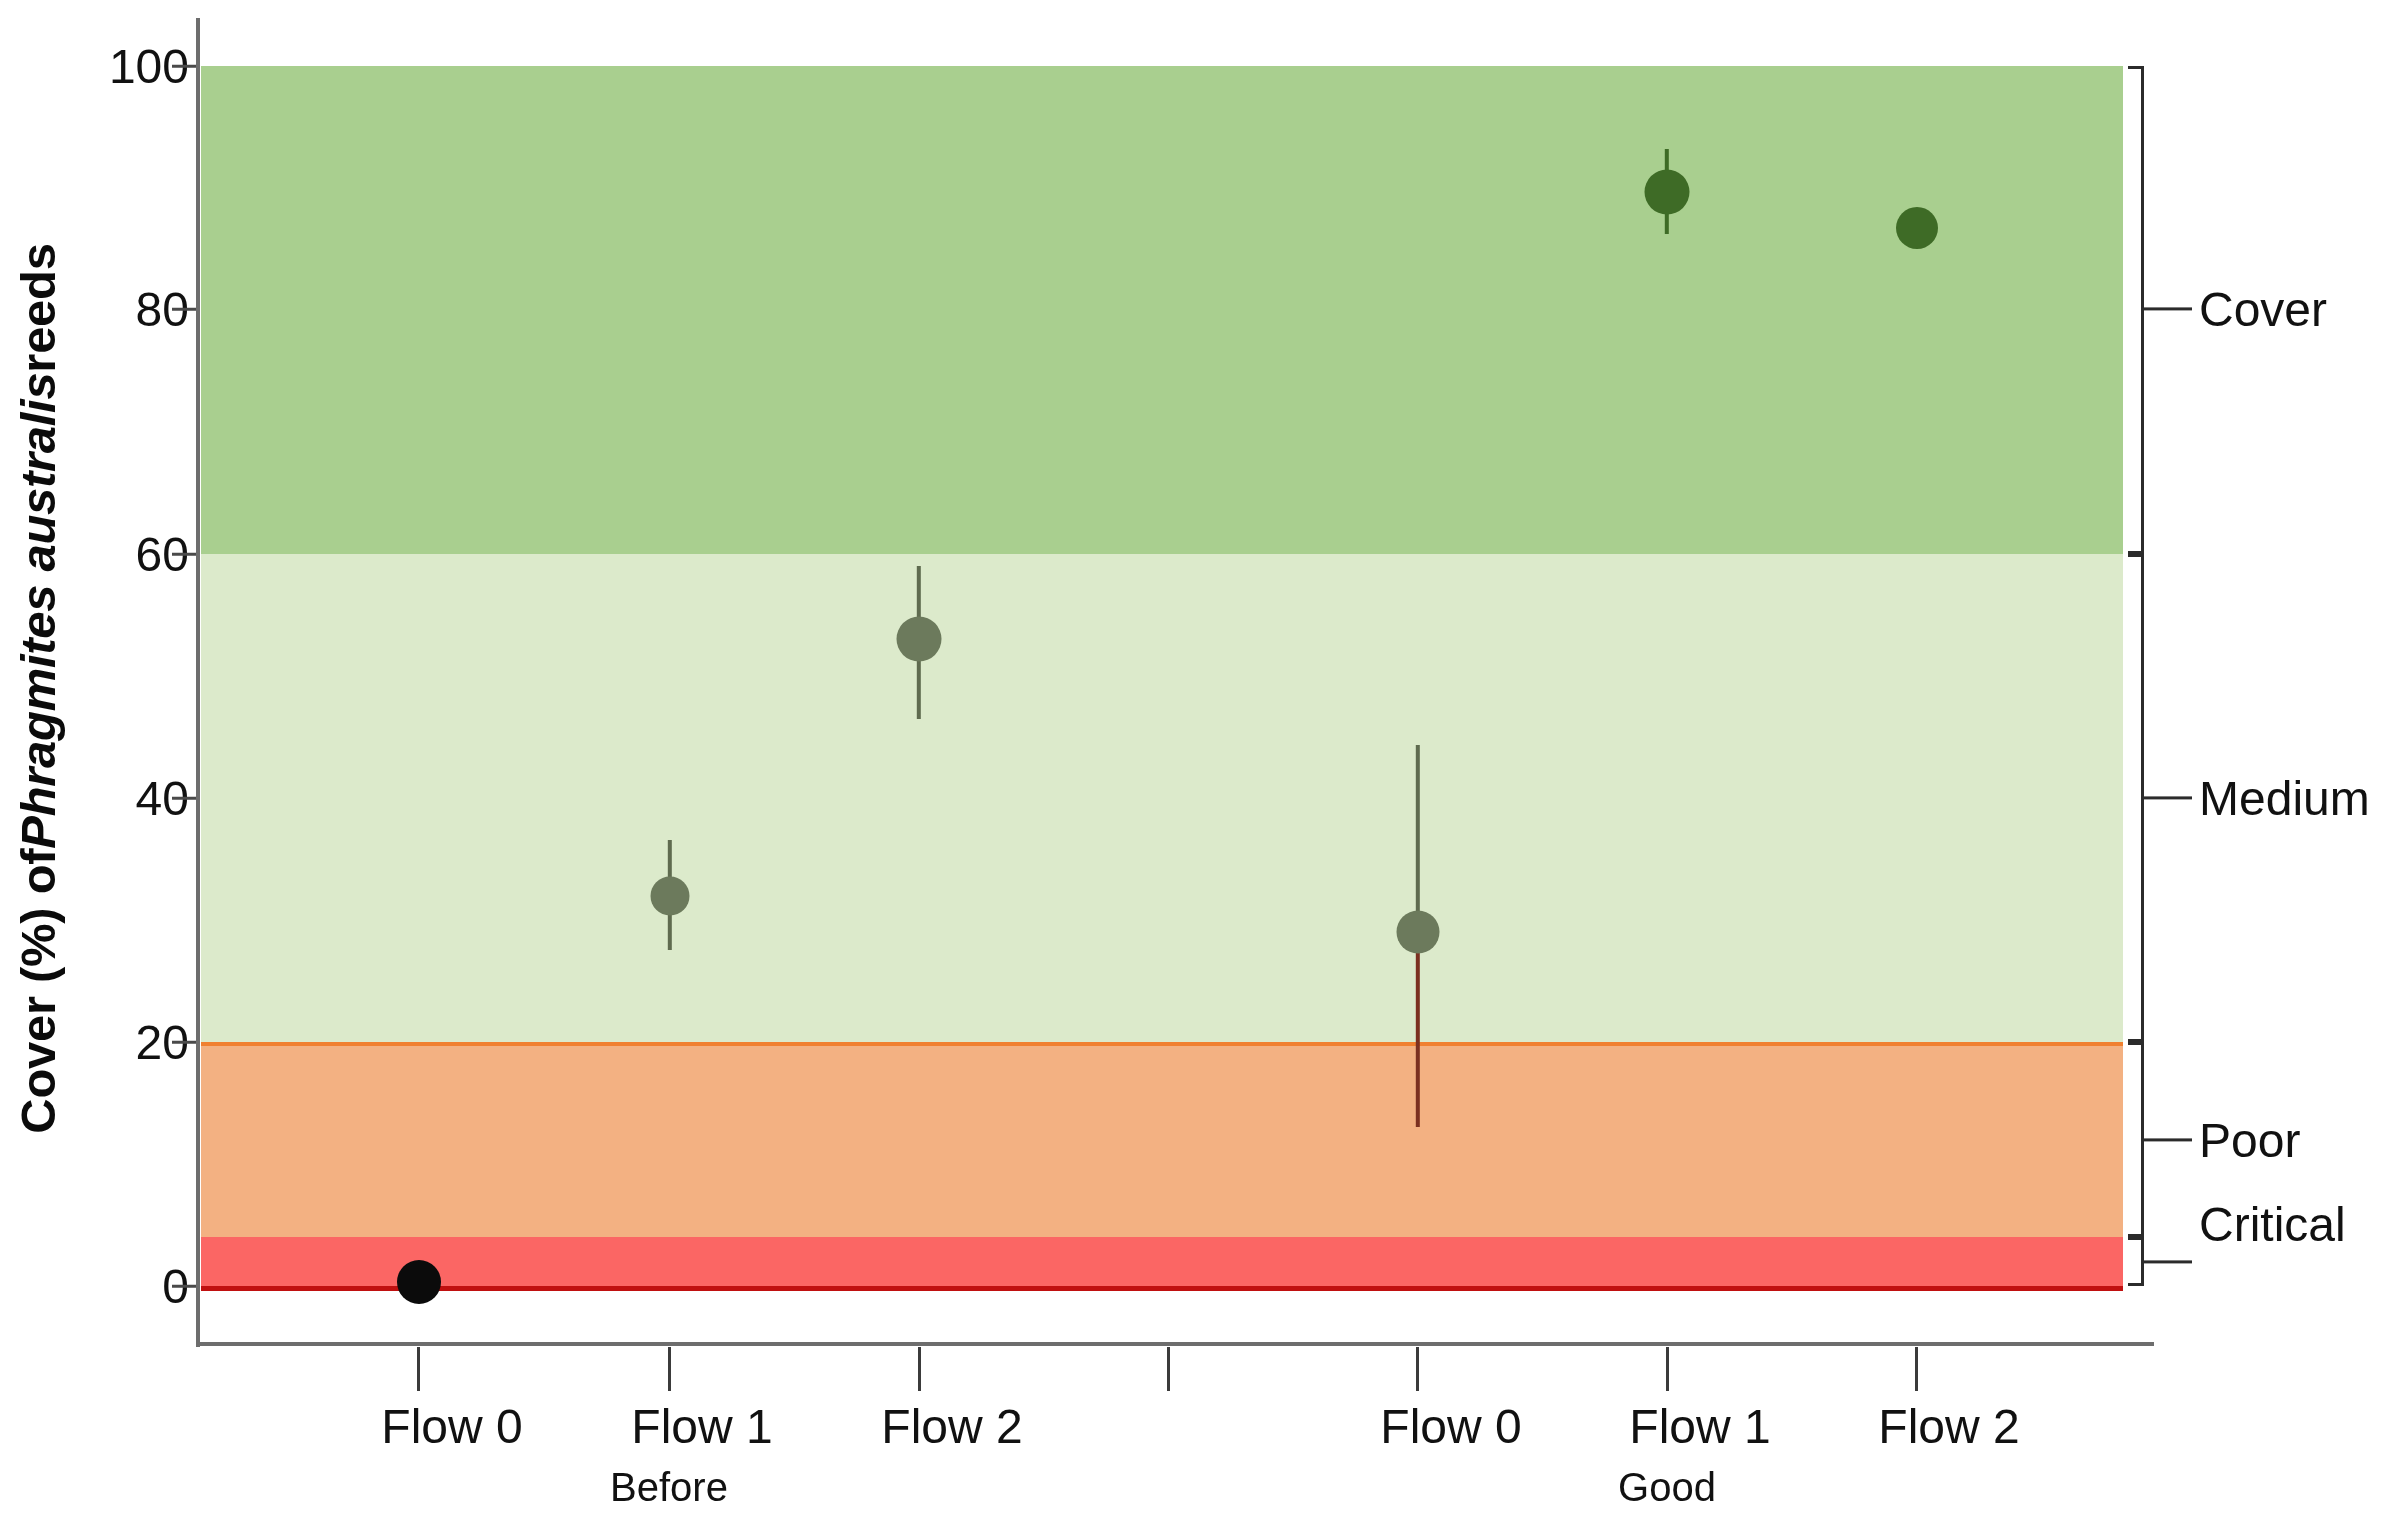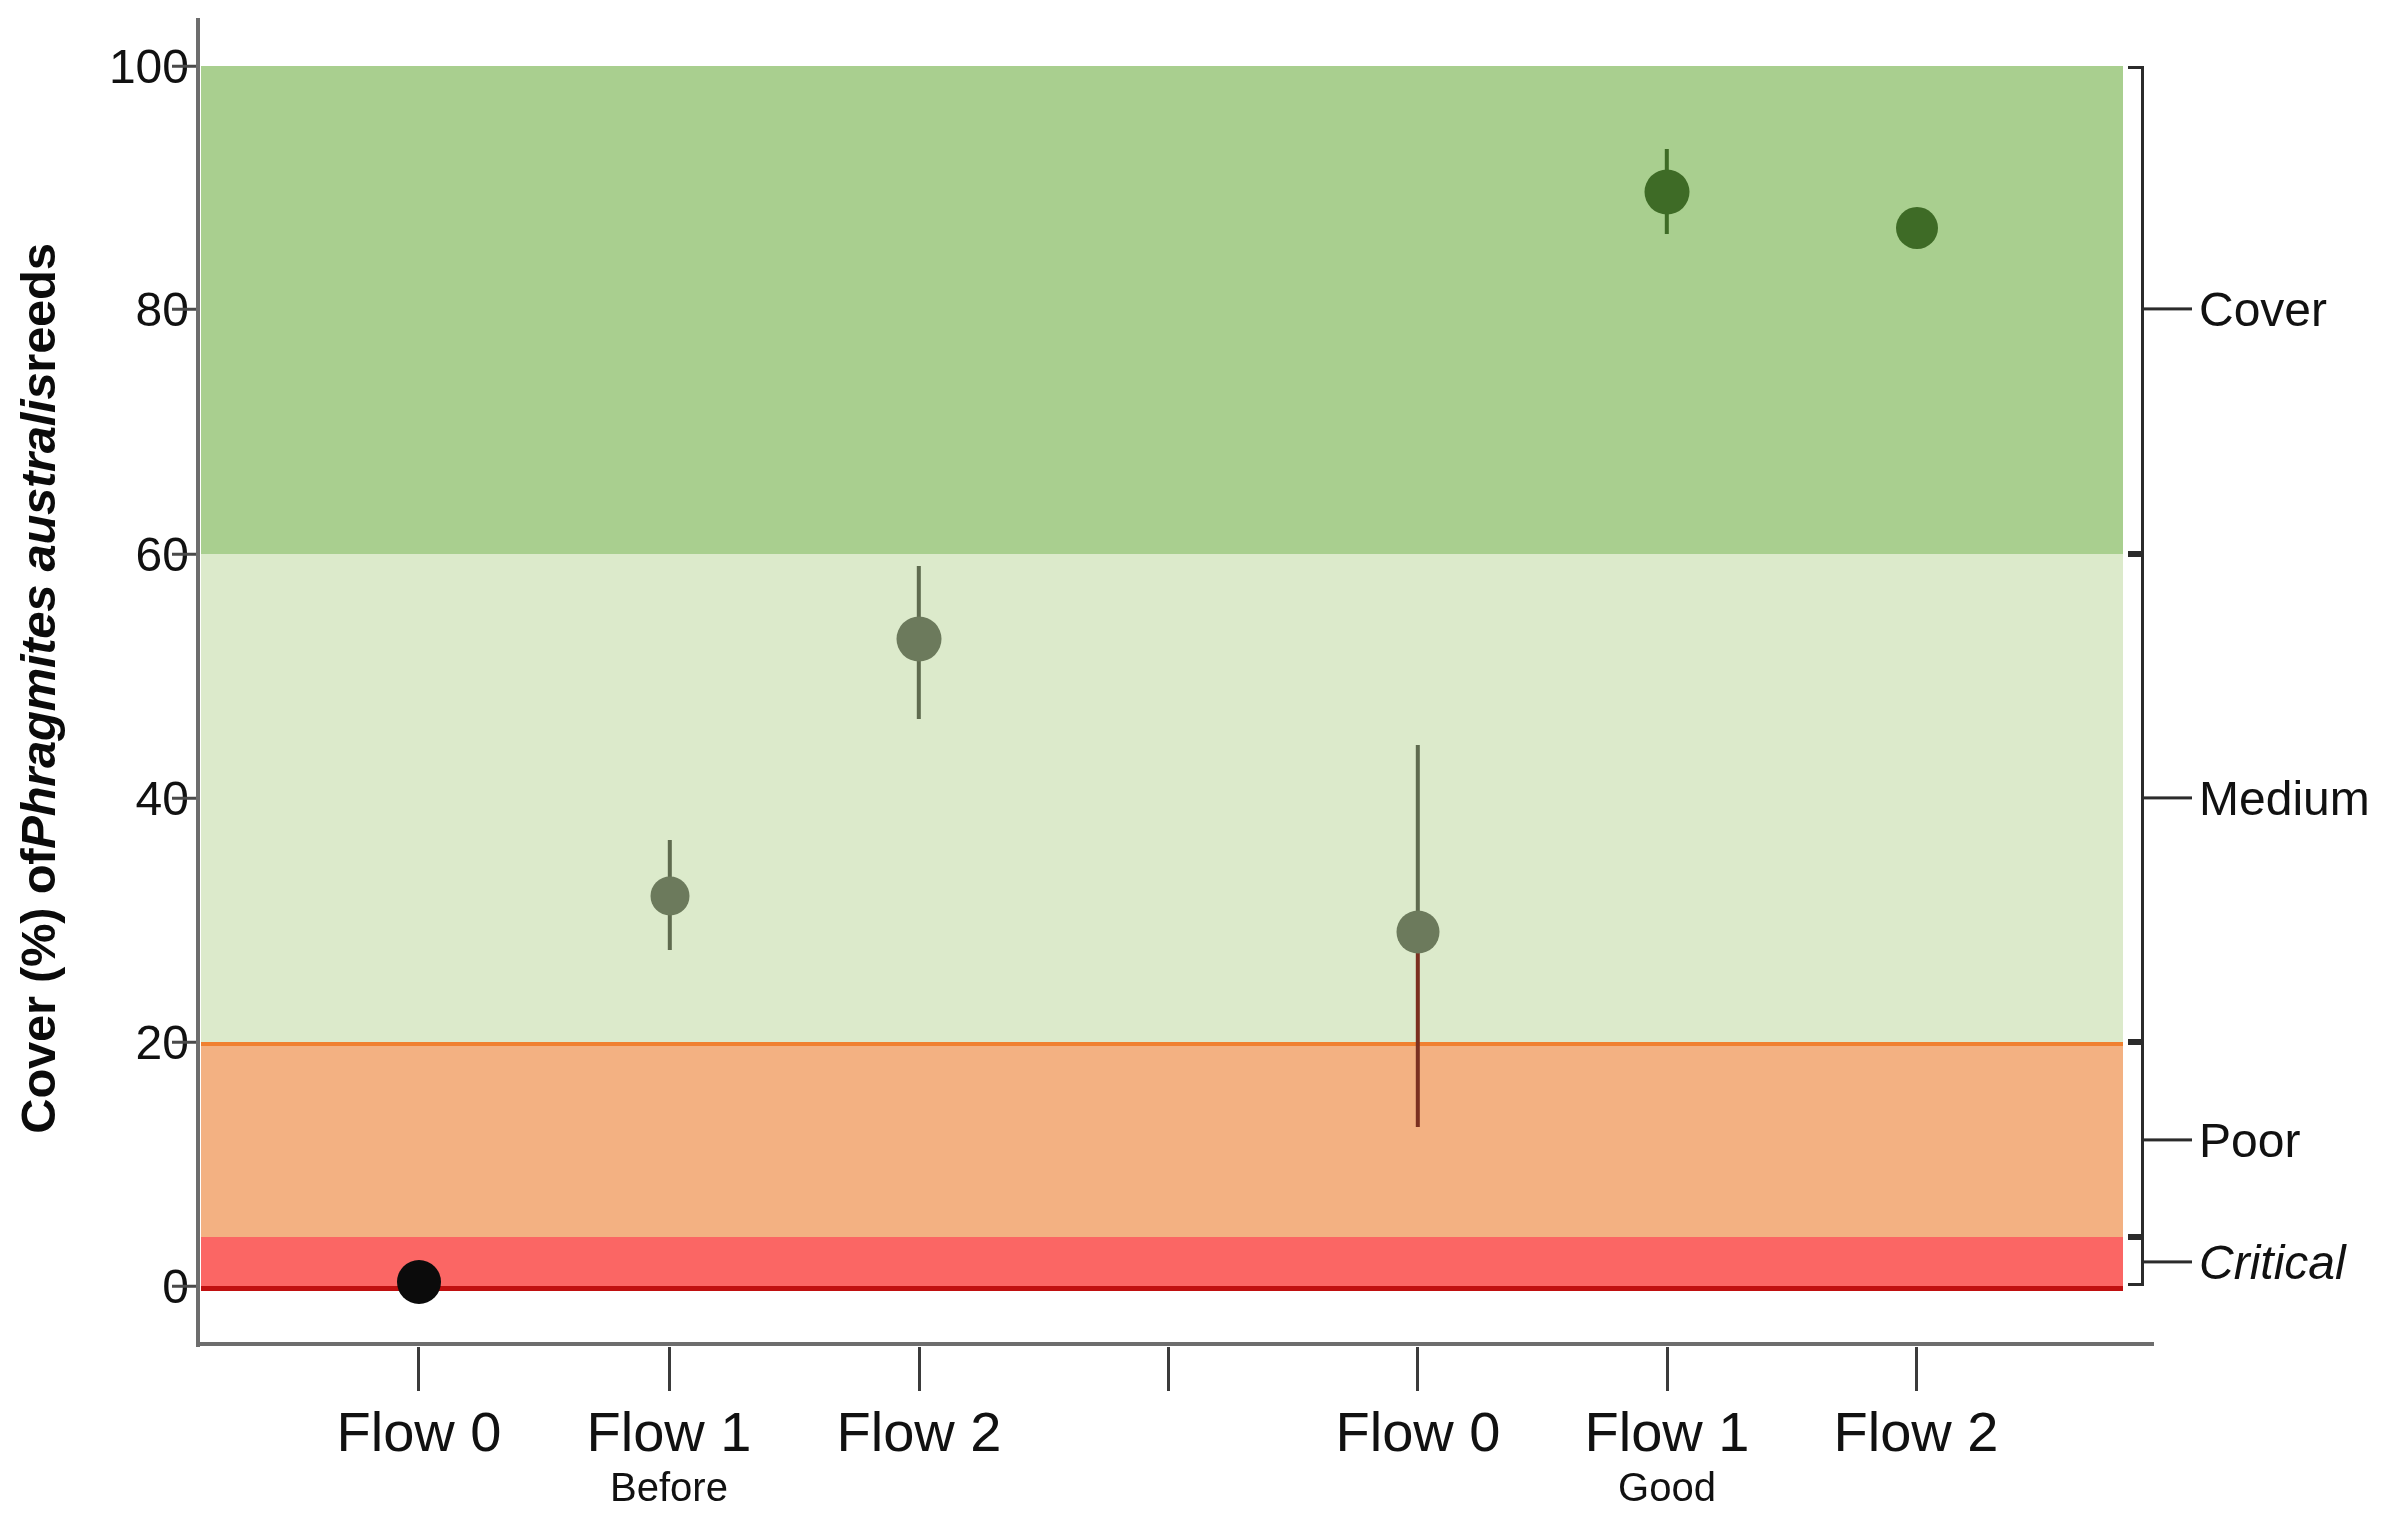--- a/index.html
+++ b/index.html
@@ -50,22 +50,22 @@
   .errbar{position:absolute;width:4.4px;background:#5f6b4f;transform:translateX(-50%);}
   .errbar.dark{background:#3e6b26;}
   .errbar.redlow{background:#7b3020;}
   .marker{
     position:absolute;border-radius:50%;
     transform:translate(-50%,-50%);
   }
 
   
   .xlabel{
-    position:absolute;top:1399px;font-size:56px;color:#111;
-    transform:translateX(-50%);white-space:nowrap;
+    position:absolute;top:1399px;font-size:48px;color:#111;
+    transform:translateX(-50%);white-space:nowrap;margin-left:33px;
   }
   .grouplabel{
     position:absolute;top:1465px;font-size:40px;color:#111;
     transform:translateX(-50%);white-space:nowrap;
   }
 
   
   #brackets{position:absolute;left:2128px;top:0;width:261px;height:1536px;}
   .bracket{position:absolute;left:0;width:16.4px;border:3.2px solid #2b2b2b;border-left:none;box-sizing:border-box;}
   .bracket-stem{position:absolute;left:16.4px;height:3.2px;width:48px;background:#2b2b2b;transform:translateY(-50%);}
@@ -160,17 +160,17 @@
     <div class="bracket" style="top:554px;  height:488px;"></div>
     <div class="bracket-stem" style="top:798px;"></div>
     <div class="bracket-text" style="top:798px;">Medium</div>
 
     <div class="bracket" style="top:1042px; height:195px;"></div>
     <div class="bracket-stem" style="top:1140px;"></div>
     <div class="bracket-text" style="top:1140px;">Poor</div>
 
     <div class="bracket" style="top:1237px; height:49px;"></div>
     <div class="bracket-stem" style="top:1262px;"></div>
-    <div class="bracket-text" style="top:1262px;font-style:italic;">Critical</div>
+    <div class="bracket-text" style="top:1224px;">Critical</div>
   </div>
 
 </div>
 
 
 </body></html>

